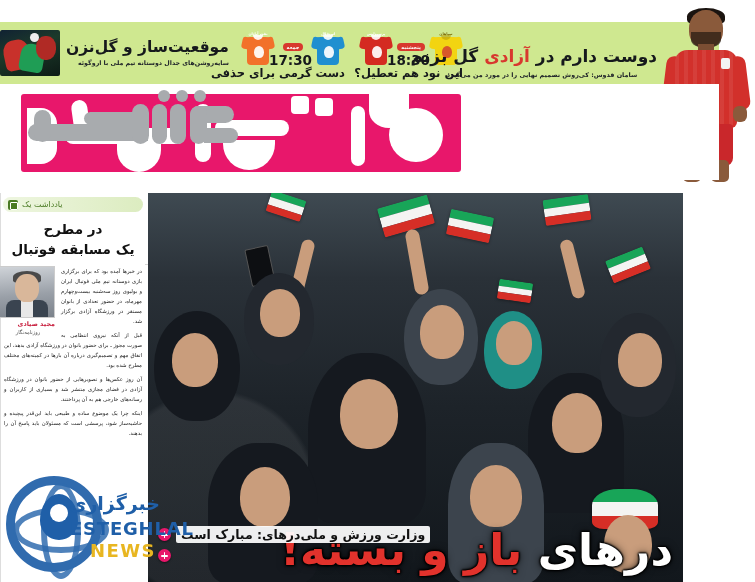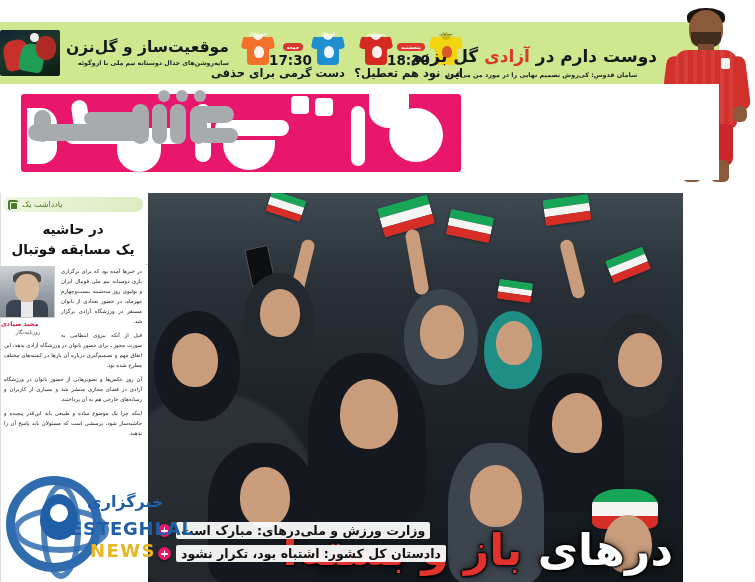--- a/index.html
+++ b/index.html
@@ -97,21 +97,21 @@
   .note-ico{width:10px;height:10px;background:#4a7a23;border-radius:2px;display:inline-block;position:relative;}
   .note-ico:after{content:"";position:absolute;left:2px;top:2px;width:6px;height:6px;border:1.2px solid #fff;border-radius:1px;}
   .note-title{margin-top:8px;text-align:center;font-size:13.5px;font-weight:bold;color:#111;line-height:1.45;}
   .note-body{margin-top:7px;position:relative;}
   .author-box{float:left;width:54px;margin:0 6px 3px 0;}
   .author-photo{width:54px;height:50px;background:linear-gradient(175deg,#cfd3d8 0%,#9aa0a8 55%,#7b828b 100%);position:relative;overflow:hidden;border:1px solid #ccc;}
   .author-photo .face{position:absolute;left:15px;top:7px;width:24px;height:28px;background:#d9b79a;border-radius:46% 46% 44% 44%;}
   .author-photo .hair{position:absolute;left:13px;top:4px;width:28px;height:12px;background:#4a4a4a;border-radius:50% 50% 20% 20%;}
   .author-photo .suit{position:absolute;left:6px;top:33px;width:42px;height:18px;background:#3a4450;border-radius:8px 8px 0 0;}
   .author-photo .shirt{position:absolute;left:21px;top:33px;width:12px;height:18px;background:#e8e8e8;}
-  .author-name{margin-top:2px;text-align:left;font-size:6.4px;font-weight:bold;color:#c81f3e;}
+  .author-name{margin-top:2px;text-align:right;font-size:6.4px;font-weight:bold;color:#c81f3e;}
   .author-role{text-align:center;font-size:5.2px;color:#555;margin-top:1px;}
   .note-p{font-size:5.4px;line-height:1.85;color:#222;text-align:justify;padding:0 3px;}
   .note-p p{margin:0 0 4px 0;}
 
   
   .photo{position:absolute;left:148px;top:0;width:535px;height:389px;overflow:hidden;background:#10161c;}
   .crowd{position:absolute;inset:0;
     background:
       radial-gradient(circle at 12% 78%, rgba(255,255,255,.07) 0 18%, transparent 19%),
       linear-gradient(180deg,#3f4a52 0%,#2a3138 22%,#1d2329 55%,#12171c 100%);}
@@ -145,21 +145,21 @@
 
   
   .wm{position:absolute;left:4px;bottom:4px;width:166px;height:108px;}
   .wm-globe{position:absolute;left:2px;top:6px;width:96px;height:96px;border-radius:50%;
     border:9px solid #1f5fa8;opacity:.92;box-sizing:border-box;}
   .wm-globe:before{content:"";position:absolute;left:-2px;top:22px;width:96px;height:46px;border:6px solid #1f5fa8;border-radius:50%;box-sizing:border-box;opacity:.85;}
   .wm-globe:after{content:"";position:absolute;left:26px;top:-2px;width:40px;height:96px;border:6px solid #1f5fa8;border-radius:50%;box-sizing:border-box;opacity:.85;}
   .wm-pin{position:absolute;left:36px;top:24px;width:38px;height:46px;background:#1f5fa8;
     border-radius:50% 50% 50% 50%/58% 58% 42% 42%;}
   .wm-pin:after{content:"";position:absolute;left:10px;top:10px;width:18px;height:18px;border-radius:50%;background:#fff;}
-  .wm-fa{position:absolute;left:83px;top:22px;font-size:16px;font-weight:bold;color:#1f5fa8;white-space:nowrap;text-align:right;}
+  .wm-fa{position:absolute;left:65px;top:22px;font-size:19px;font-weight:bold;color:#1f5fa8;white-space:nowrap;text-align:right;}
   .wm-en{position:absolute;left:66px;top:48px;font-size:18px;font-weight:bold;color:#1f5fa8;letter-spacing:.8px;font-family:"DejaVu Sans",sans-serif;}
   .wm-news{position:absolute;left:86px;top:70px;font-size:18px;font-weight:bold;color:#e8b621;letter-spacing:1.4px;font-family:"DejaVu Sans",sans-serif;}
 </style>
 </head>
 <body>
 
 <div class="page">
 
   <div class="topbar">
     <div class="topbar-inner">
@@ -295,21 +295,21 @@
   </div>
 
   <div class="body-wrap">
 
     <div class="col-note">
       <div class="note-badge">
         <span class="note-badge-lbl">یادداشت یک</span>
         <span class="note-ico"></span>
       </div>
       <div class="note-title">
-        <div>در حاشیه</div>
+        <div>در مطرح</div>
         <div>یک مسابقه فوتبال</div>
       </div>
       <div class="note-body">
         <div class="author-box">
           <div class="author-photo">
             <div class="suit"></div>
               <div class="shirt"></div>
             <div class="hair"></div>
               <div class="face"></div>
           </div>
@@ -394,21 +394,20 @@
         <div class="hl-main"><span>درهای </span><span class="red">باز و بسته</span><span class="red">!</span></div>
       </div>
 
       <div class="subs">
         <div class="sub-row">
           <span class="sub-bullet"></span>
           <span class="sub-txt">وزارت ورزش و ملی‌درهای: مبارک است</span>
         </div>
         <div class="sub-row">
           <span class="sub-bullet"></span>
-          <span class="sub-txt">دادستان کل کشور: اشتباه بود، تکرار نشود</span>
         </div>
       </div>
     </div>
 
     <div class="wm">
       <div class="wm-globe"></div>
       <div class="wm-pin"></div>
       <div class="wm-fa">خبرگزاری</div>
       <div class="wm-en">ESTEGHLAL</div>
       <div class="wm-news">NEWS</div>

